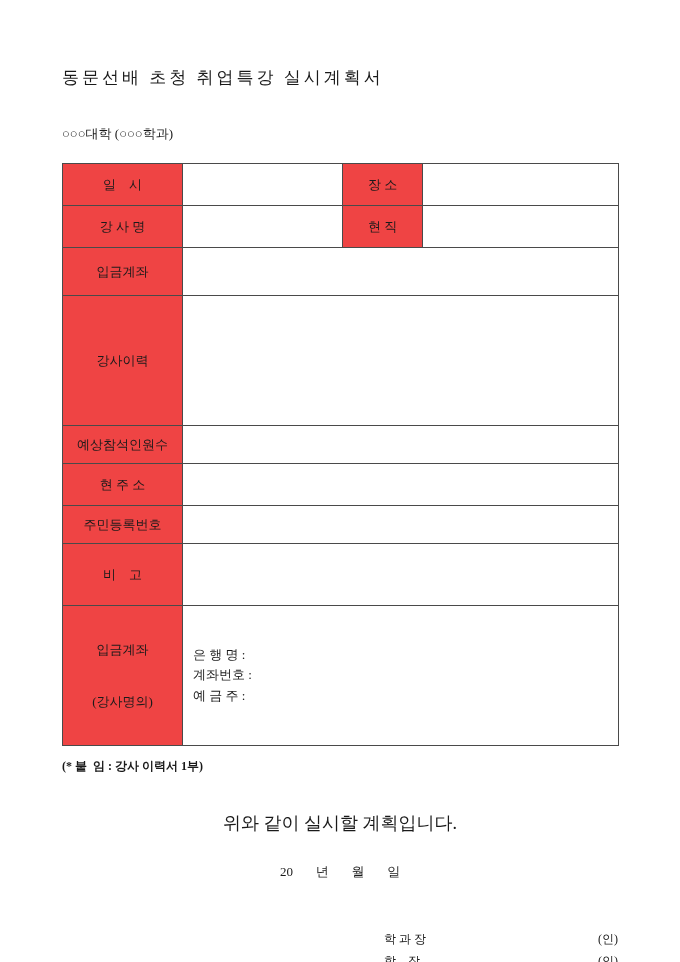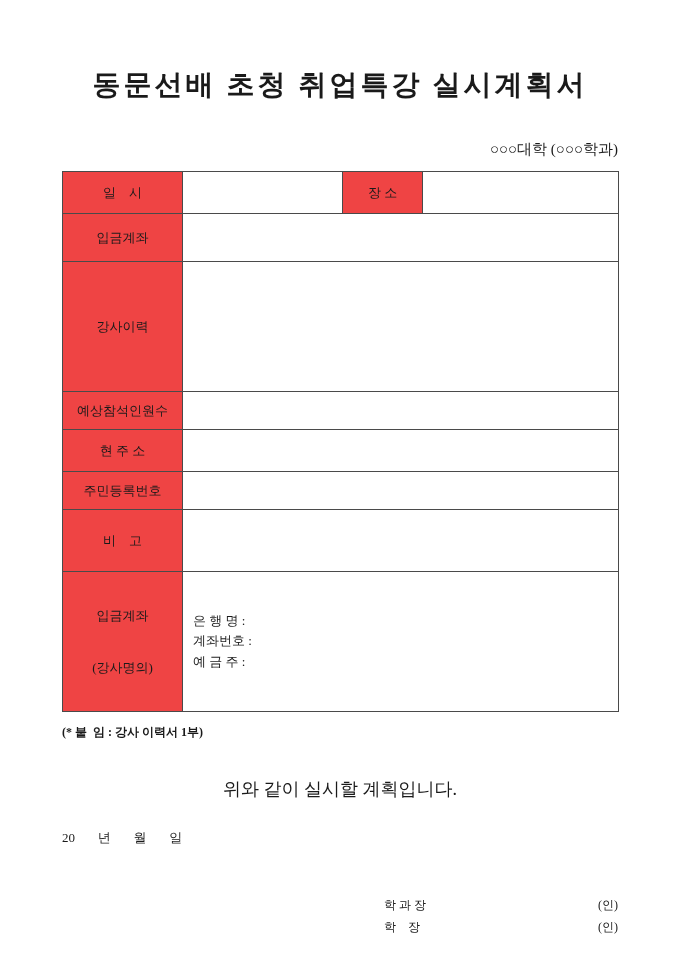--- a/index.html
+++ b/index.html
@@ -5,30 +5,29 @@
   html, body { margin: 0; padding: 0; }
   body {
     width: 680px;
     height: 962px;
     background: #ffffff;
     color: #1a1a1a;
     font-family: "Liberation Serif", "DejaVu Serif", serif;
   }
   .page { padding: 66px 62px 0 62px; }
   .doc-title {
-    text-align: center;
-    font-size: 28px;
-    font-weight: bold;
+    font-size: 17px;
+    font-weight: normal;
     letter-spacing: 3px;
   }
   .affiliation {
-    text-align: right;
-    font-size: 15px;
+    text-align: left;
+    font-size: 13px;
     margin-top: 36px;
-    margin-bottom: 12px;
+    margin-bottom: 20px;
   }
   table.form {
     width: 556px;
     border-collapse: collapse;
     table-layout: fixed;
   }
   table.form td {
     border: 1px solid #4a4a4a;
     font-size: 13px;
     vertical-align: middle;
@@ -38,21 +37,21 @@
     text-align: center;
     white-space: pre;
     padding: 2px;
   }
   td.val { background: #ffffff; padding: 4px 8px; }
   td.val-lines { background: #ffffff; padding: 5px 10px; vertical-align: middle; }
   .acct-line { font-size: 13px; line-height: 1.55; white-space: pre; }
   .lbl-line { line-height: 1.5; white-space: pre; }
   .note { font-size: 12px; margin-top: 12px; white-space: pre; font-weight: bold; }
   .statement { text-align: center; font-size: 18px; margin-top: 36px; }
-  .date-line { text-align: left; font-size: 13px; margin-top: 28px; white-space: pre; }
+  .date-line { text-align: center; font-size: 13px; margin-top: 28px; white-space: pre; }
   .sig-block { margin-left: 322px; width: 234px; margin-top: 48px; font-size: 12px; text-align: center; }
   .sig-row { display: flex; justify-content: space-between; line-height: 1.8; }
   .sig-role { white-space: pre; }
 </style>
 </head>
 <body>
 
 <div class="page">
 
   <div class="doc-title">동문선배 초청 취업특강 실시계획서</div>
@@ -64,20 +63,26 @@
       <col style="width:120px">
       <col style="width:160px">
       <col style="width:80px">
       <col style="width:196px">
     </colgroup>
     <tbody>
       <tr style="height:42px">
         <td class="lbl">일    시</td>
         <td class="val"></td>
         <td class="lbl">장 소</td>
+        <td class="val"></td>
+      </tr>
+      <tr style="height:42px">
+        <td class="lbl">강 사 명</td>
+        <td class="val"></td>
+        <td class="lbl">현 직</td>
         <td class="val"></td>
       </tr>
       <tr style="height:48px">
         <td class="lbl">입금계좌</td>
         <td class="val" colspan="3"></td>
       </tr>
       <tr style="height:130px">
         <td class="lbl">강사이력</td>
         <td class="val" colspan="3"></td>
       </tr>

